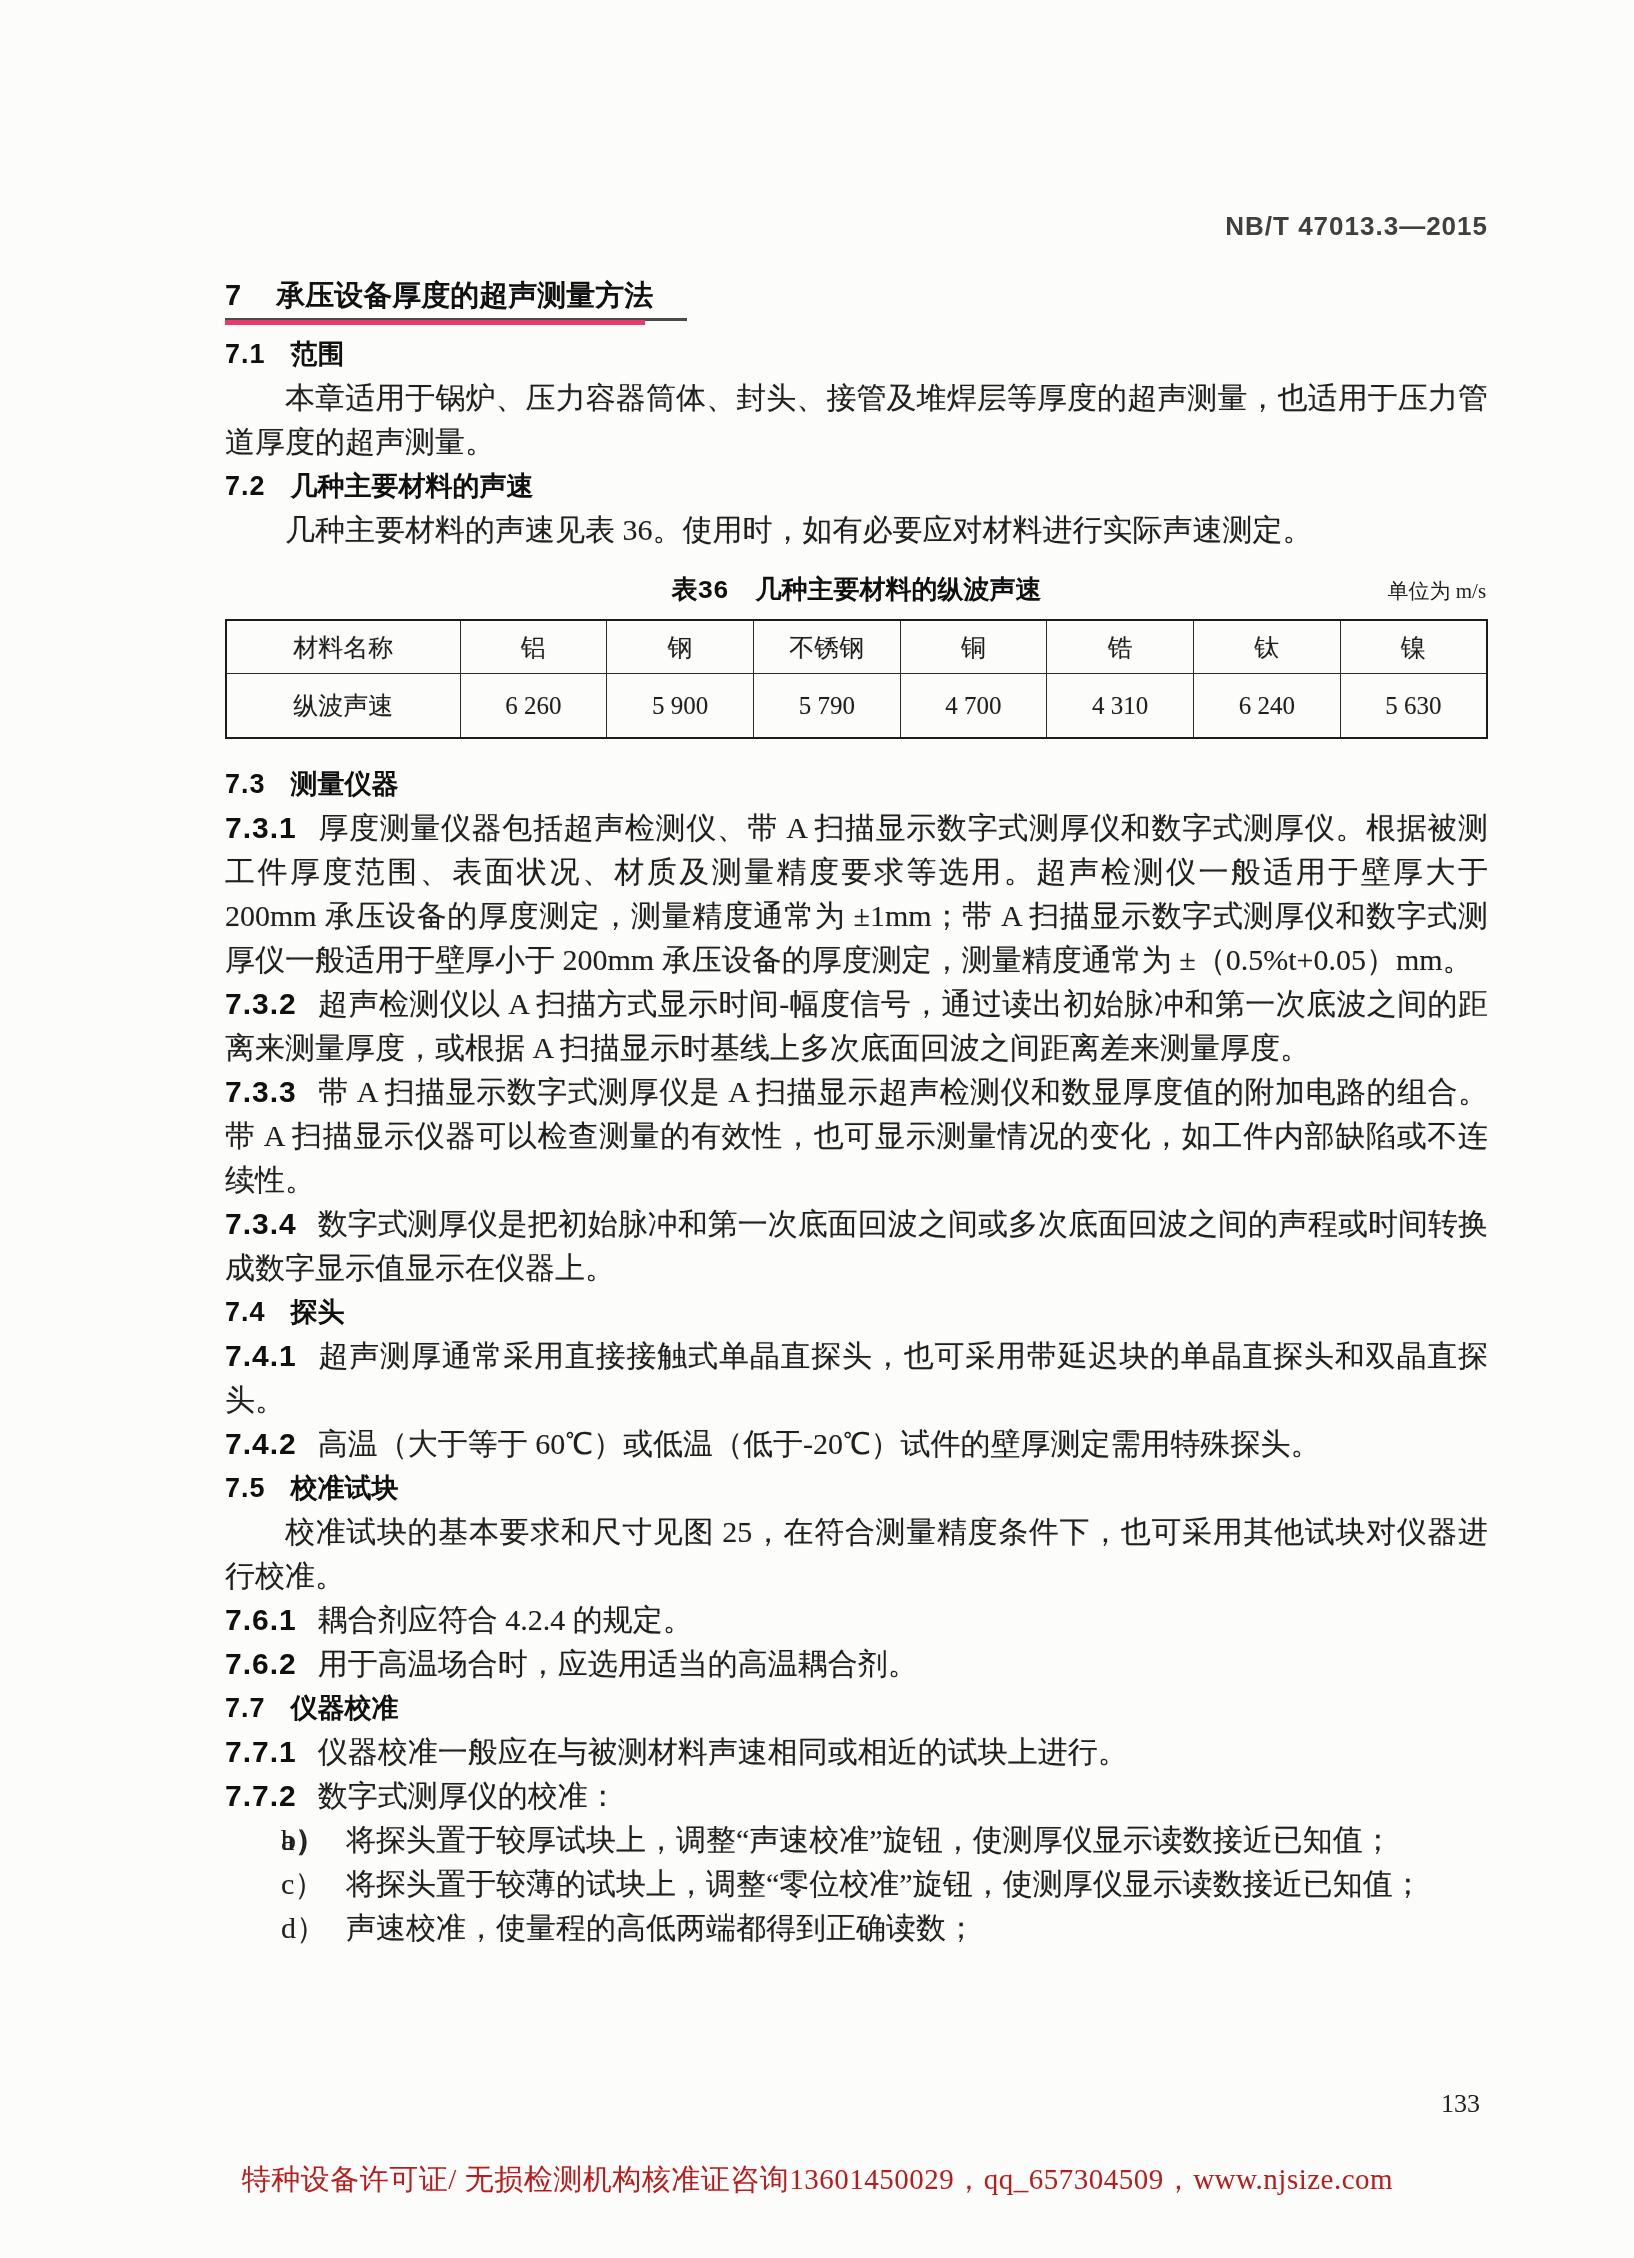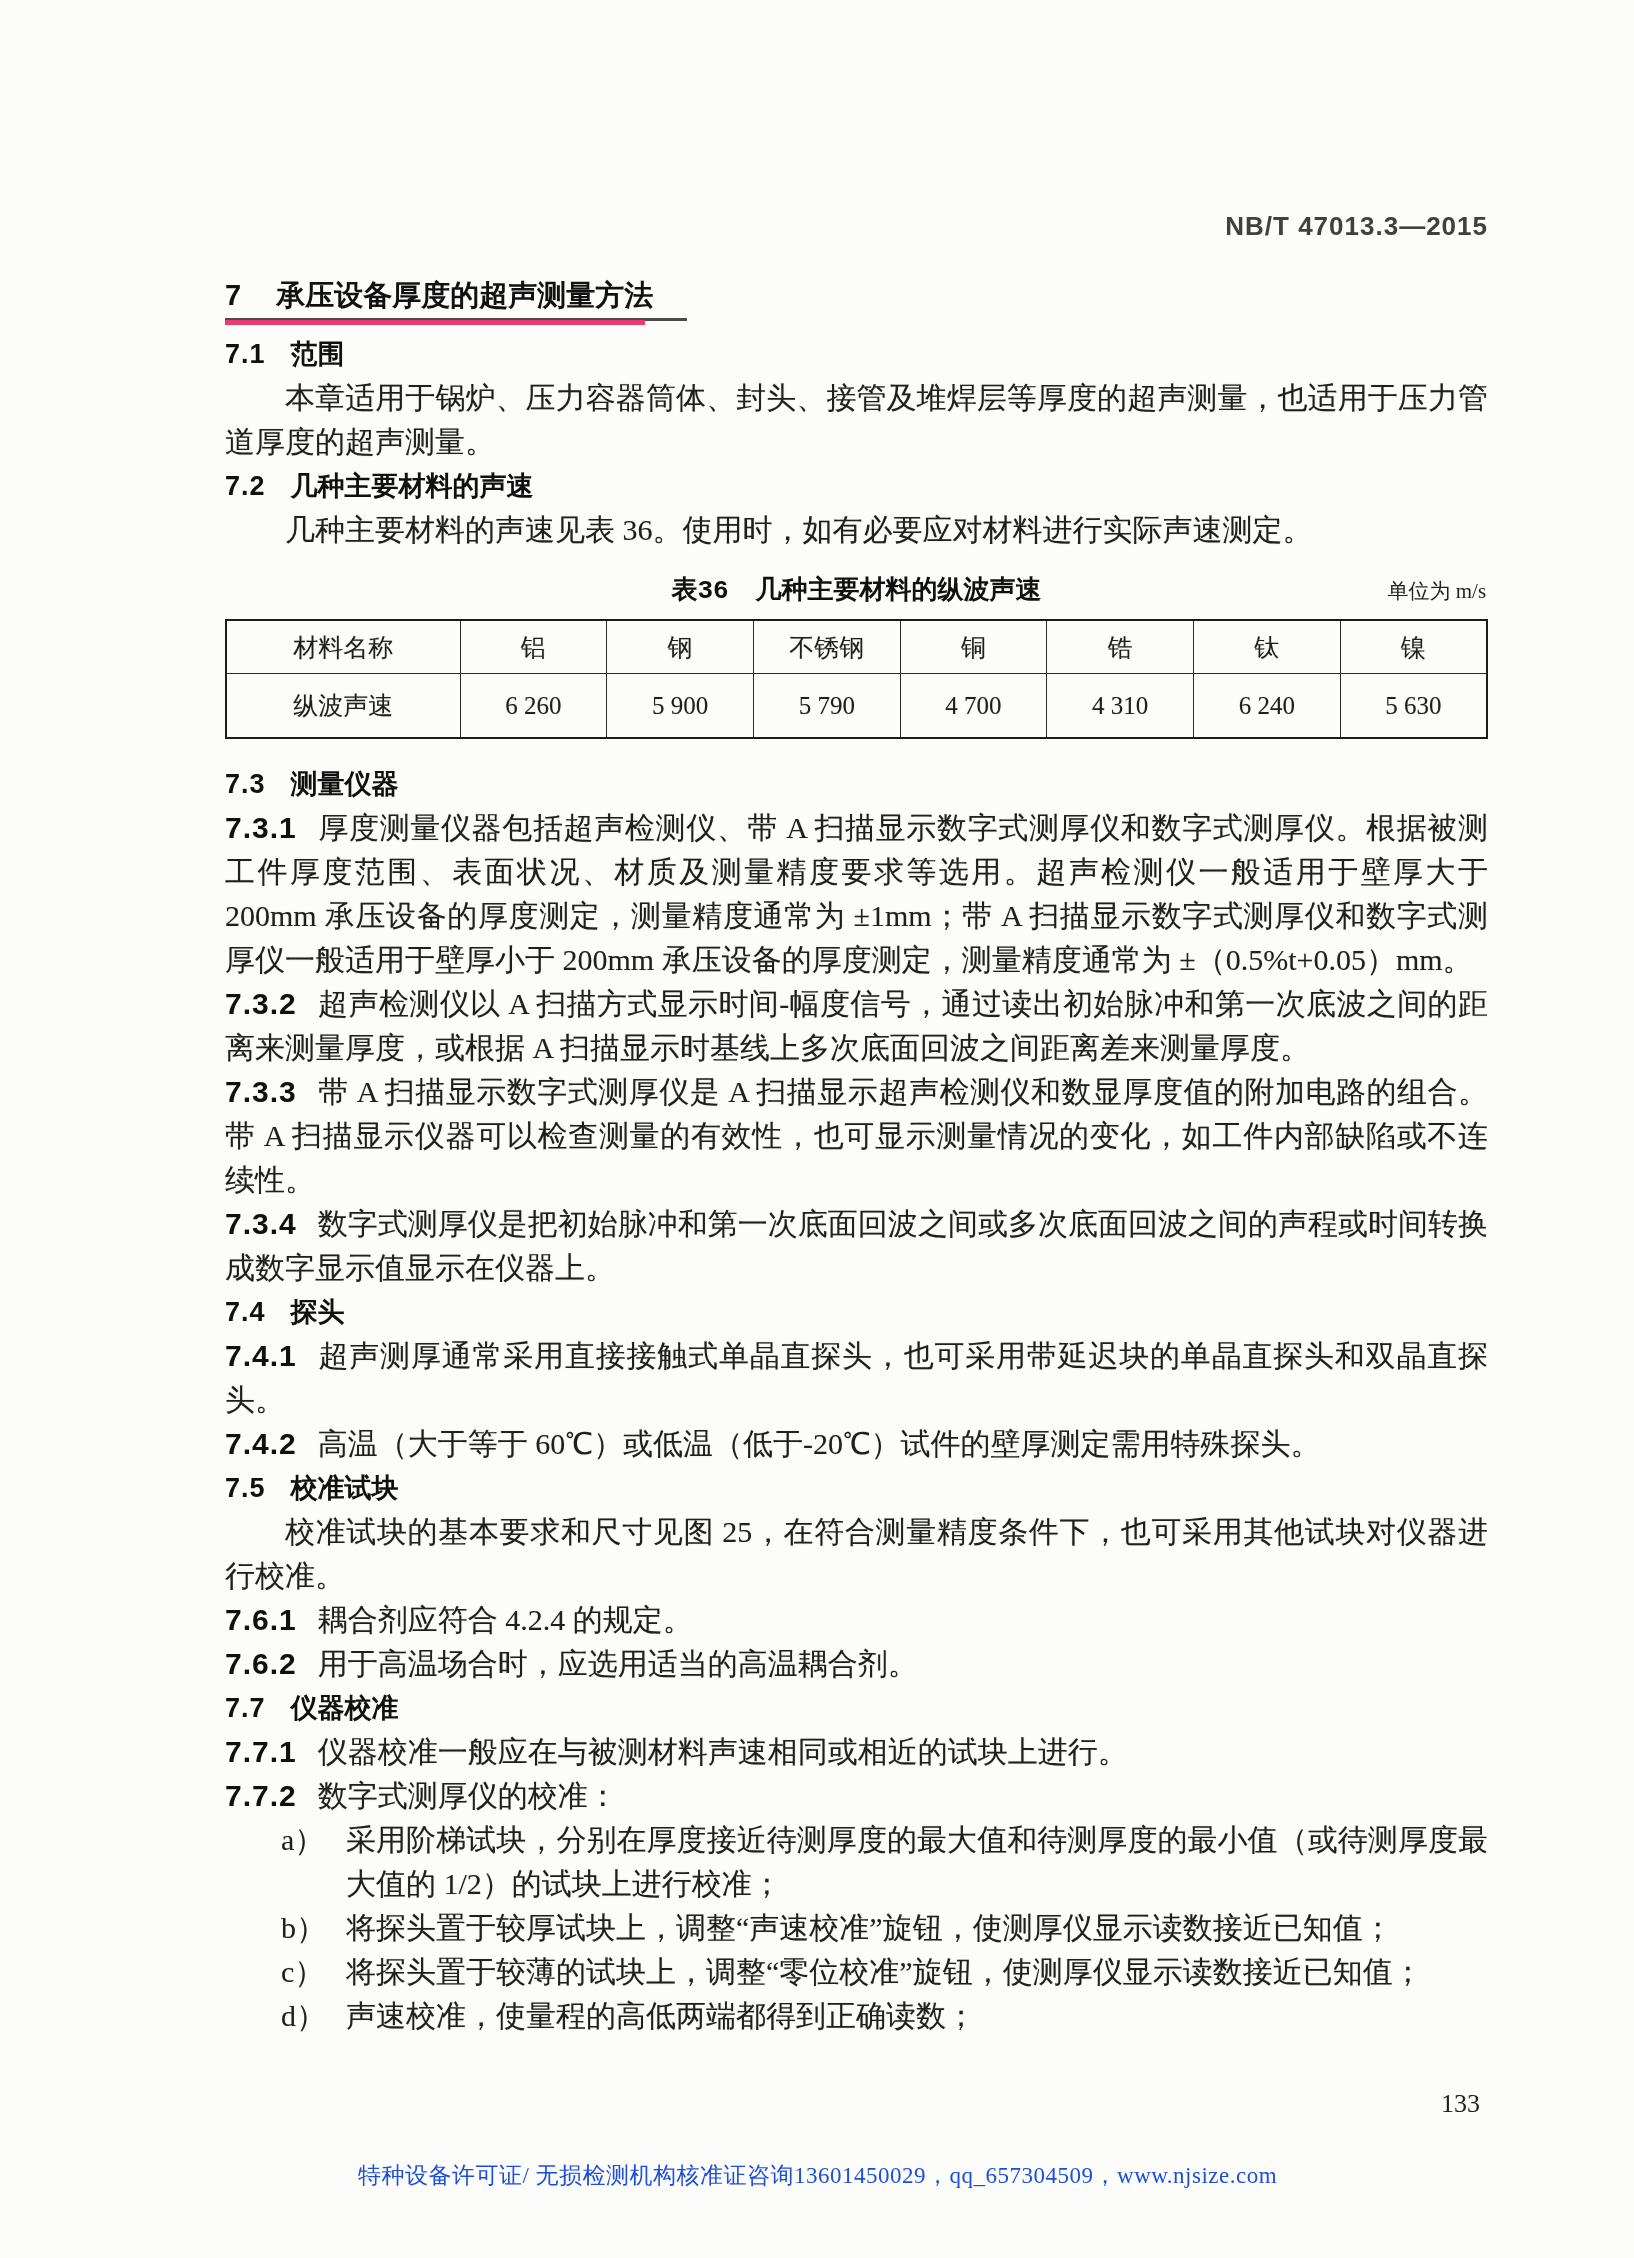--- a/index.html
+++ b/index.html
@@ -76,21 +76,21 @@
   .h2.after-table { margin-top:23px; }
   .li { position:relative; padding-left:121px; }
   .li .li-label { position:absolute; left:56px; }
   .page-num {
     position:absolute; top:2089px; left:1441px;
     font-size:26px; color:#222;
   }
   .footer {
     position:absolute; top:2160px; left:0; width:100%;
     text-align:center;
-    font-size:23px; color:#1d4ed8; letter-spacing:0.5px;
+    font-size:29px; color:#b91c1c; letter-spacing:0.5px;
   }
 </style>
 </head>
 <body>
 
 <div class="page">
 
   <div class="std-num">NB/T 47013.3—2015</div>
 
   <div class="content">
@@ -195,21 +195,21 @@
       <span class="hnum">7.7</span><span>仪器校准</span>
     </div>
     <p class="clause">
       <span class="cnum">7.7.1</span><span>仪器校准一般应在与被测材料声速相同或相近的试块上进行。</span>
     </p>
     <p class="clause">
       <span class="cnum">7.7.2</span><span>数字式测厚仪的校准：</span>
     </p>
 
     <div class="li">
-      <span class="li-label">a）</span><span>采用阶梯试块，分别在厚度接近待测厚度的最大值和待测厚度的最小值（或待测厚度最大值的 1/2）的试块上进行校准；</span>
+      <span class="li-label">a）</span>
     </div>
     <div class="li">
       <span class="li-label">b）</span><span>将探头置于较厚试块上，调整“声速校准”旋钮，使测厚仪显示读数接近已知值；</span>
     </div>
     <div class="li">
       <span class="li-label">c）</span><span>将探头置于较薄的试块上，调整“零位校准”旋钮，使测厚仪显示读数接近已知值；</span>
     </div>
     <div class="li">
       <span class="li-label">d）</span><span>声速校准，使量程的高低两端都得到正确读数；</span>
     </div>

